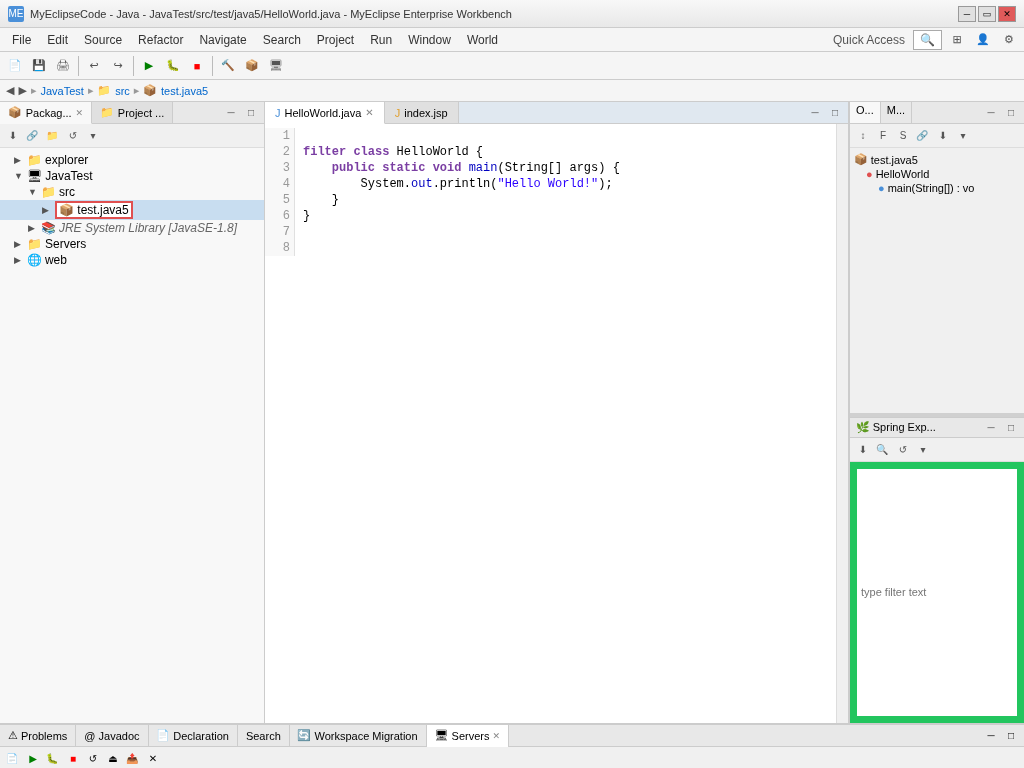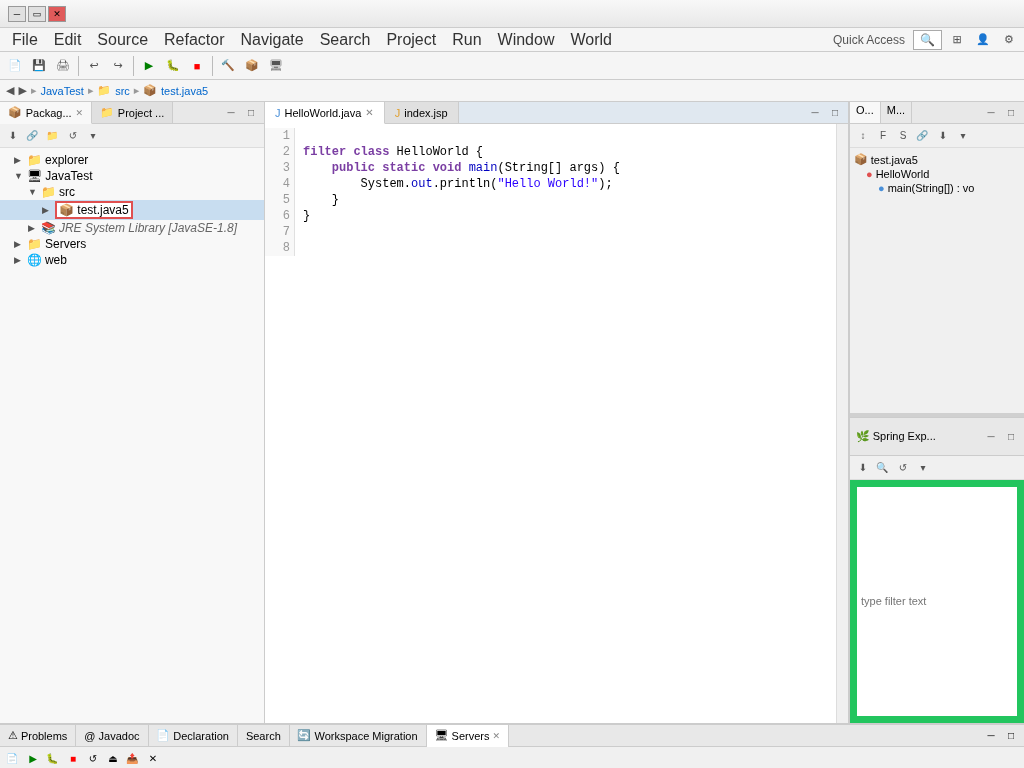--- a/index.html
+++ b/index.html
@@ -24,21 +24,21 @@
 
     
     .menu-bar {
       background: #f5f5f5;
       border-bottom: 1px solid #ccc;
       height: 24px;
       display: flex;
       align-items: center;
       padding: 0 4px;
     }
-    .menu-item { padding: 2px 8px; font-size: 16px; color: #333; cursor: pointer; }
+    .menu-item { padding: 2px 8px; font-size: 12px; color: #333; cursor: pointer; }
 
     
     .toolbar {
       background: #f5f5f5;
       border-bottom: 1px solid #ccc;
       height: 28px;
       display: flex;
       align-items: center;
       padding: 0 4px;
       gap: 2px;
@@ -263,21 +263,21 @@
       border-top: 1px solid #ccc;
       background: #f8f8f8;
       flex: 1;
       display: flex;
       flex-direction: column;
     }
     .sp-tabs {
       display: flex;
       background: #e8e8e8;
       border-bottom: 1px solid #ccc;
-      height: 38px;
+      height: 20px;
       align-items: center;
     }
     .sp-tab { padding: 2px 6px; font-size: 11px; cursor: pointer; }
     .sp-toolbar {
       display: flex;
       align-items: center;
       padding: 2px 4px;
       background: #f0f0f0;
       border-bottom: 1px solid #ddd;
       height: 24px;
@@ -297,20 +297,24 @@
 
     
     ::-webkit-scrollbar { width: 8px; height: 8px; }
     ::-webkit-scrollbar-track { background: #f0f0f0; }
     ::-webkit-scrollbar-thumb { background: #bbb; }
   </style>
 </head>
 <body>
 
 <div class="title-bar">
+  <div class="title-bar-left">
+    <div class="title-bar-icon">ME</div>
+    <span class="title-text">MyEclipseCode - Java - JavaTest/src/test/java5/HelloWorld.java - MyEclipse Enterprise Workbench</span>
+  </div>
   <div class="window-controls">
     <button class="win-btn">─</button>
     <button class="win-btn">▭</button>
     <button class="win-btn close">✕</button>
   </div>
 </div>
 
 <div class="menu-bar">
   <span class="menu-item">File</span>
   <span class="menu-item">Edit</span>

